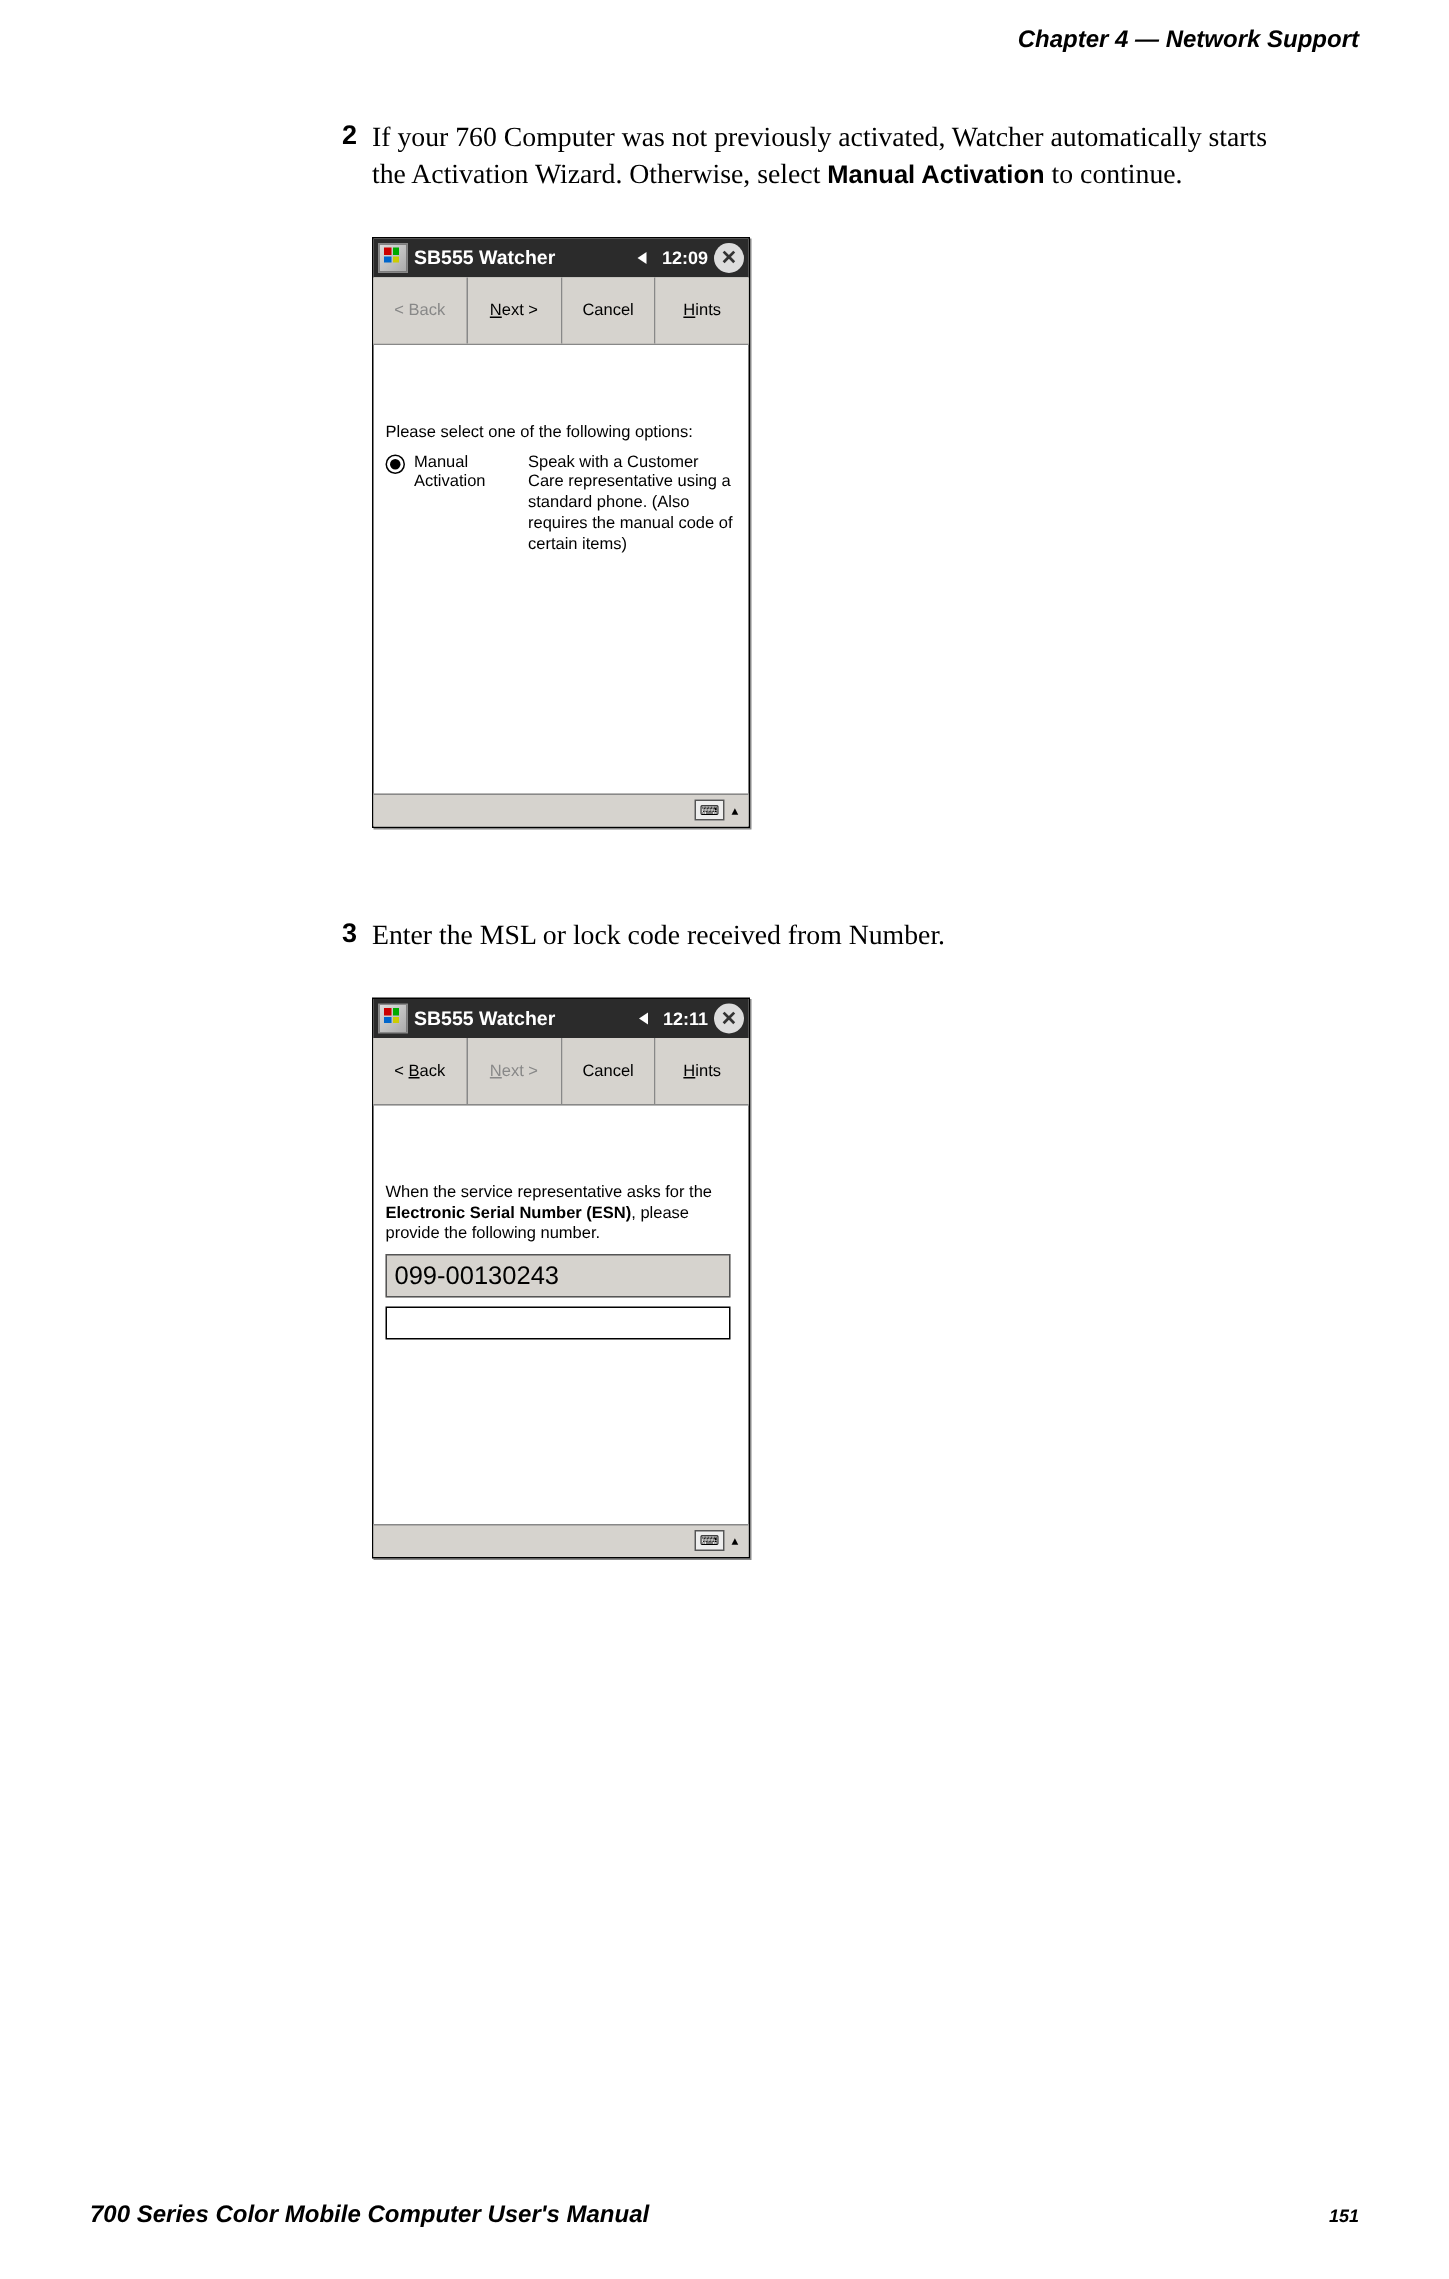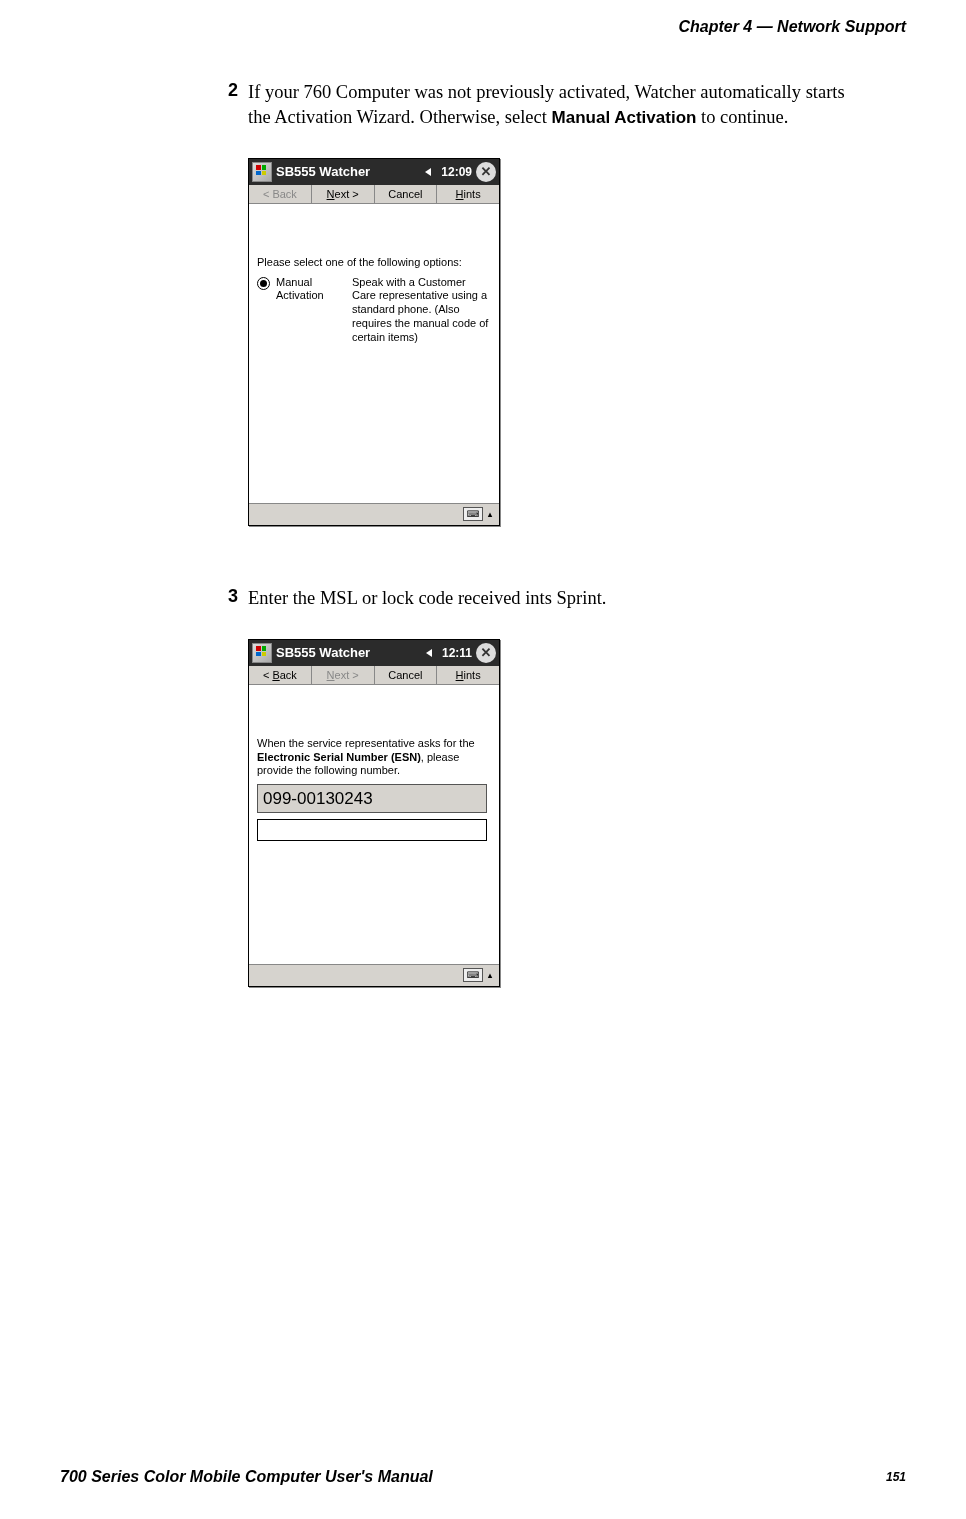--- a/index.html
+++ b/index.html
@@ -137,21 +137,21 @@
     font-weight: bold;
     font-size: 13px;
   }
   .ppc-toolbar {
     display: flex;
     background: #d6d3ce;
     border-bottom: 1px solid #888;
   }
   .ppc-btn {
     flex: 1;
-    padding: 3px 2px;
+    padding: 16px 2px;
     text-align: center;
     border-right: 1px solid #888;
     font-size: 11px;
     background: #d6d3ce;
   }
   .ppc-btn:last-child { border-right: none; }
   .ppc-btn.disabled { color: #888; }
   .ppc-btn .ul { text-decoration: underline; }
   .ppc-body {
     padding: 8px 8px 2px 8px;
@@ -276,21 +276,21 @@
       </div>
       <div class="ppc-bottombar">
         <div class="ppc-kbd">⌨</div>
         <div class="ppc-arrow">▴</div>
       </div>
     </div>
   </div>
 
   <div class="step">
     <div class="step-num">3</div>
-    <div class="step-text">Enter the MSL or lock code received ints Sprint.</div>
+    <div class="step-text">Enter the MSL or lock code received from Number.</div>
   </div>
 
   <div class="screenshot-wrap">
     <div class="ppc">
       <div class="ppc-titlebar">
         <div class="ppc-flag"></div>
         <div class="ppc-title">SB555 Watcher</div>
         <div class="ppc-speaker"></div>
         <div class="ppc-time">12:11</div>
         <div class="ppc-close">✕</div>

